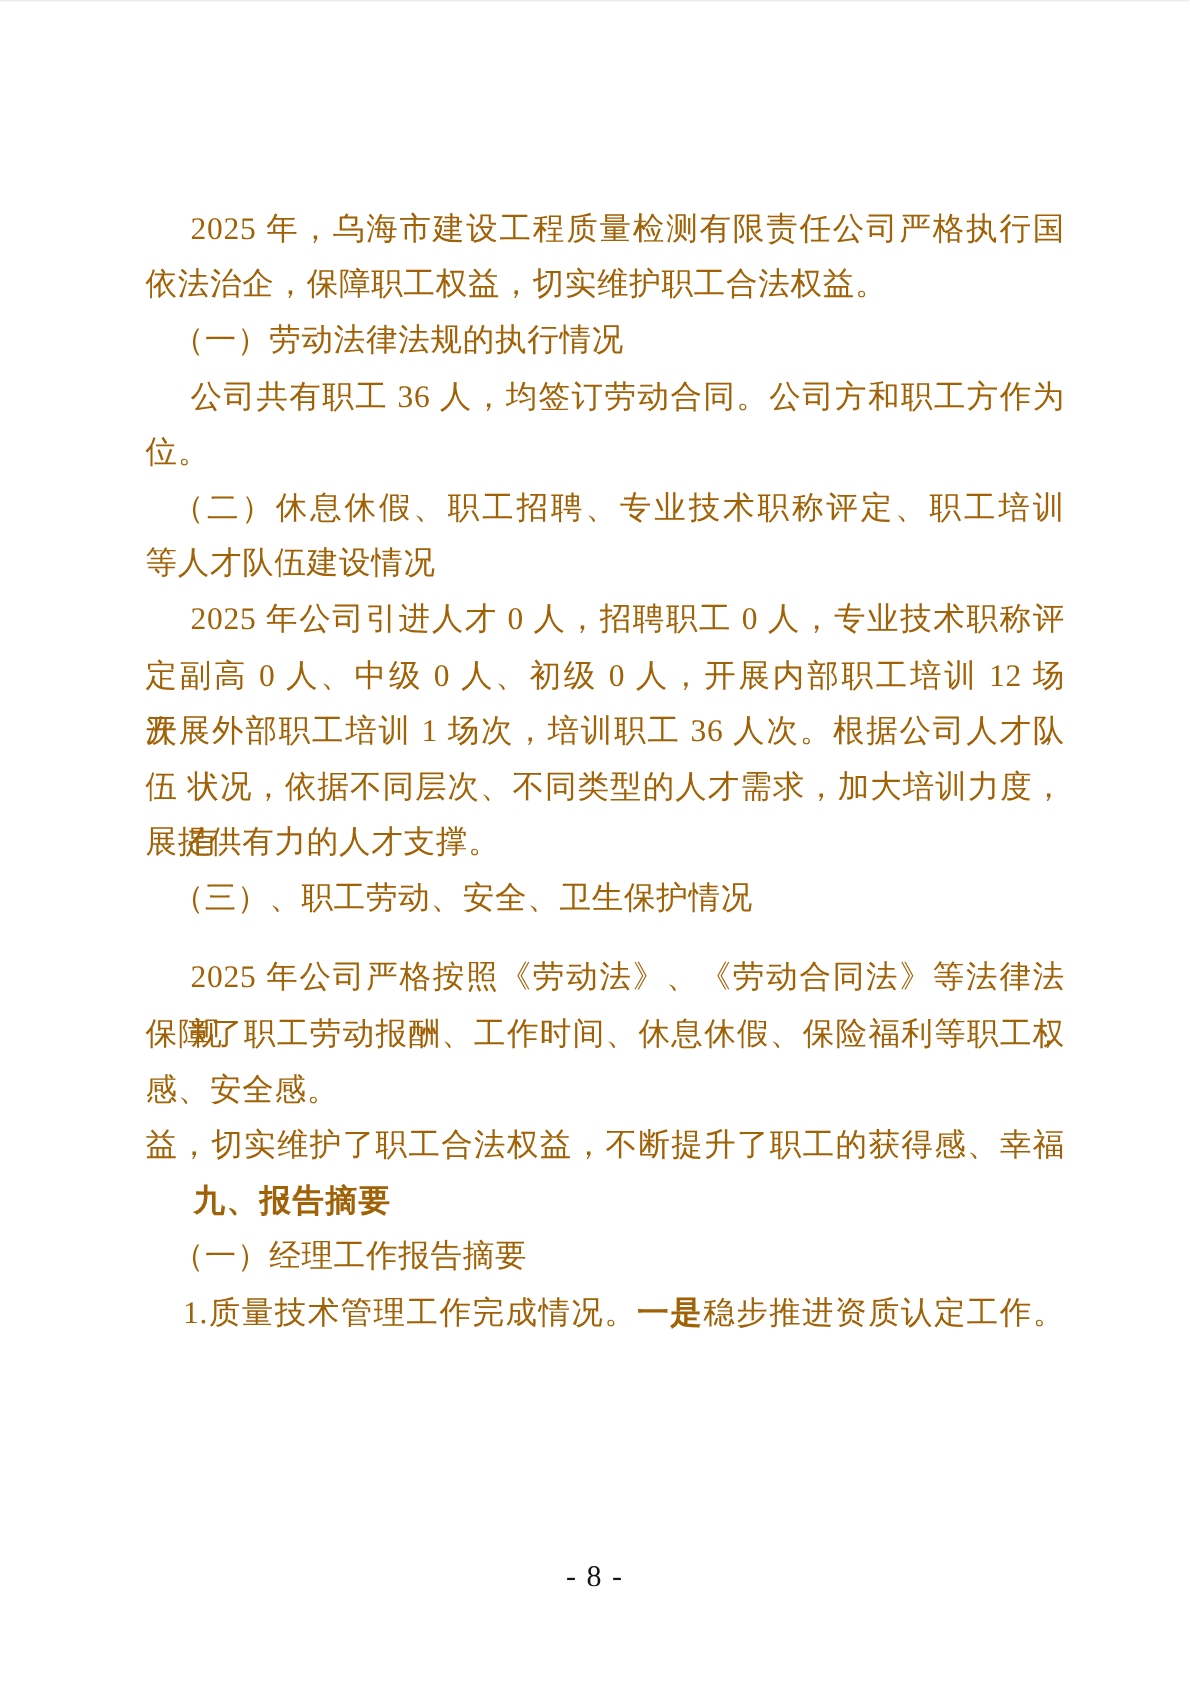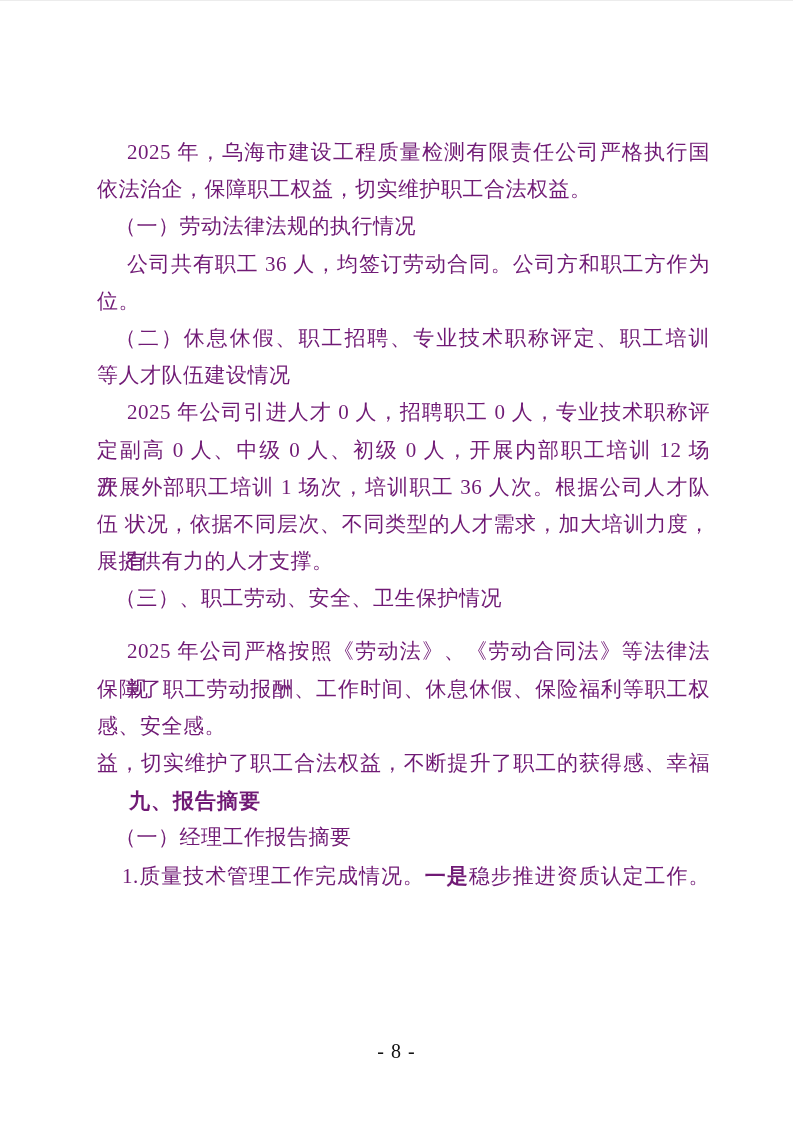--- a/index.html
+++ b/index.html
@@ -20,21 +20,21 @@
     position: absolute;
     left: 97px;
     top: 133px;
     width: 613px;
   }
   .line {
     height: 37.2px;
     line-height: 37.2px;
     font-size: 21px;
     font-family: "Liberation Serif", "DejaVu Serif", serif;
-    color: #701a75;
+    color: #a16207;
     text-align: justify;
     text-align-last: left;
     text-justify: inter-character;
     letter-spacing: 0.5px;
     box-sizing: border-box;
   }
   .line.jf {
     text-align-last: justify;
   }
   .line.hei {

